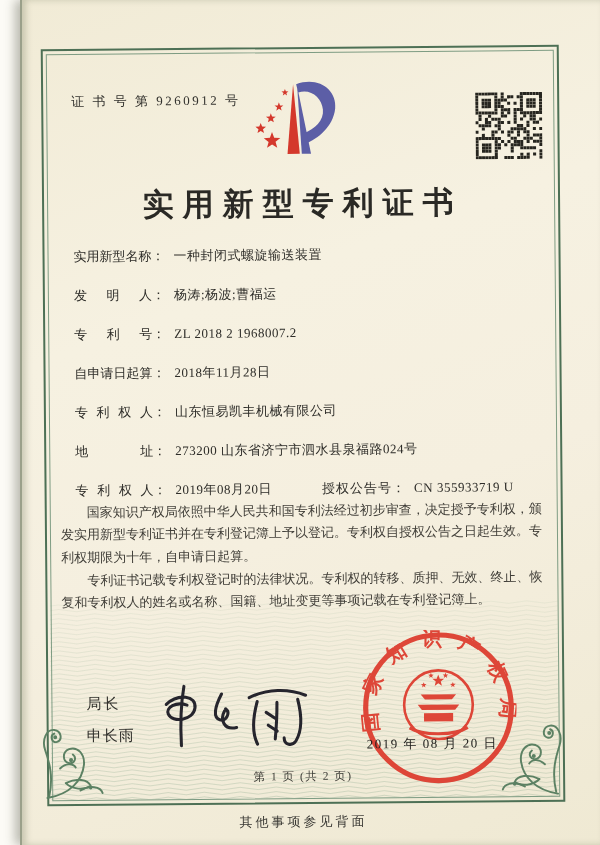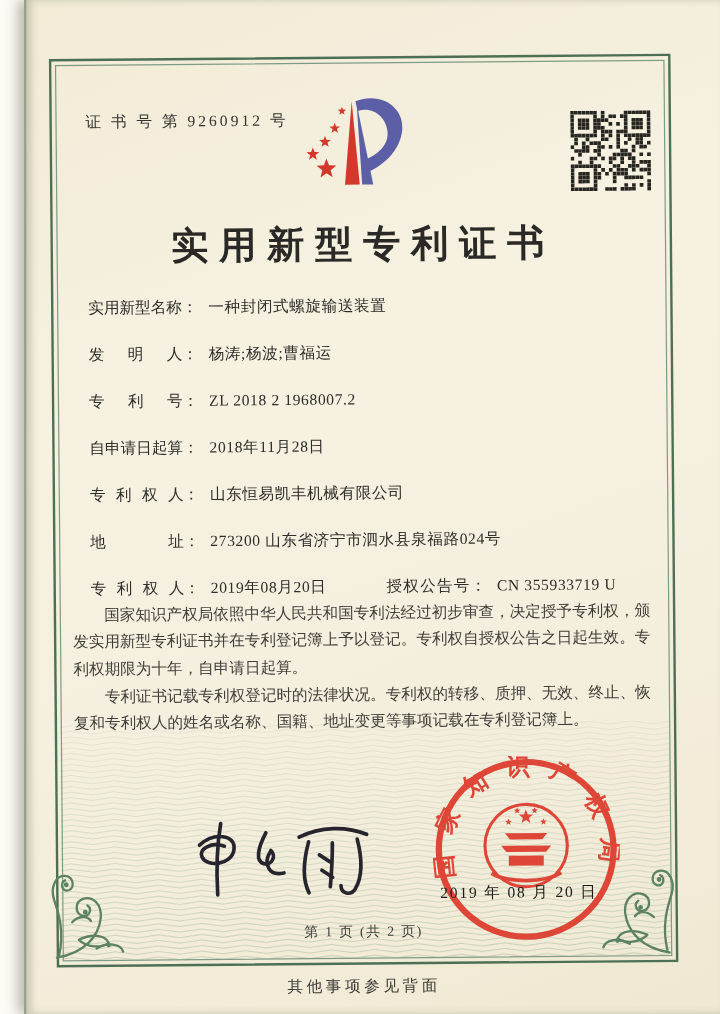--- a/index.html
+++ b/index.html
@@ -418,20 +418,24 @@
     <div class="frow">
       <span class="lbl">专利权人</span><span class="colon">：</span><span class="val">2019年08月20日</span><span class="pair2"><span class="lbl2">授权公告号</span><span class="colon">：</span><span class="val">CN 355933719 U</span></span>
     </div>
   </div>
 
   <div class="paras">
     <p>国家知识产权局依照中华人民共和国专利法经过初步审查，决定授予专利权，颁发实用新型专利证书并在专利登记簿上予以登记。专利权自授权公告之日起生效。专利权期限为十年，自申请日起算。</p>
     <p>专利证书记载专利权登记时的法律状况。专利权的转移、质押、无效、终止、恢复和专利权人的姓名或名称、国籍、地址变更等事项记载在专利登记簿上。</p>
   </div>
 
+  <div class="sig-block">
+    <div>局长</div>
+    <div class="line2">申长雨</div>
+  </div>
 
   <svg class="sig-svg" viewBox="0 0 170 80">
     <g fill="none" stroke="#26252d" stroke-width="3.1" stroke-linecap="round" stroke-linejoin="round">
       <path d="M34,8 C30,30 30,48 31,68"></path>
       <path d="M16,26 C28,15 47,17 45,30 C43,43 22,45 18,36 C15,29 26,23 37,27"></path>
       <path d="M72,16 C65,29 63,40 70,42 C77,44 81,35 76,31"></path>
       <path d="M75,33 C70,42 74,53 87,50"></path>
       <path d="M100,20 C118,11 140,11 157,18"></path>
       <path d="M108,24 C103,42 103,57 108,67"></path>
       <path d="M149,22 C153,38 153,54 147,64 C143,70 135,68 135,61"></path>

